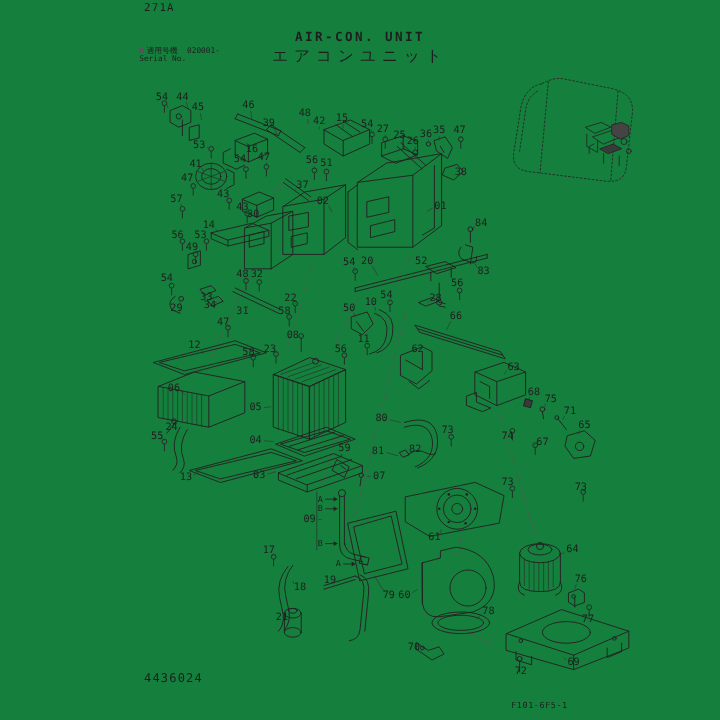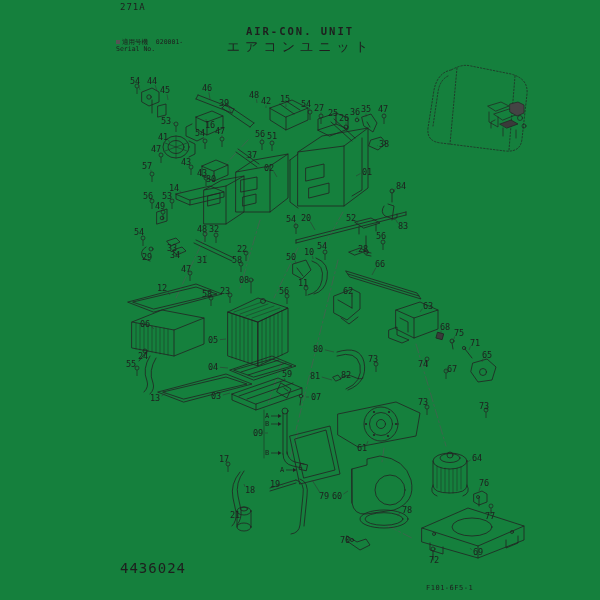--- a/index.html
+++ b/index.html
@@ -5,21 +5,21 @@
   html,body{margin:0;padding:0;background:#e8e8e8;}
   #page{position:relative;width:600px;height:600px;background:#15803d;overflow:hidden;
         font-family:"DejaVu Sans Mono","Liberation Mono",monospace;color:#1e1e1e;}
   .abs{position:absolute;}
   #page-code{left:120px;top:2px;font-size:9px;letter-spacing:1px;}
   #title-jp{left:0;top:10px;width:600px;text-align:center;font-size:13px;letter-spacing:5px;
             font-family:"DejaVu Sans","Liberation Sans",sans-serif;margin-top:28px;}
   #title-en{left:0;top:25px;width:600px;text-align:center;font-size:10.5px;letter-spacing:2px;font-weight:bold;}
   #serial-block{left:116px;top:39px;font-size:6.5px;line-height:7px;}
   #serial-jp .sq{display:inline-block;width:4px;height:4px;background:#555;margin-right:2px;}
-  #footer-left{left:120px;top:560px;font-size:14px;letter-spacing:1px;}
+  #footer-left{left:120px;top:560px;font-size:10px;letter-spacing:1px;}
   #footer-right{left:426px;top:584px;font-size:7px;letter-spacing:0.5px;}
   svg{position:absolute;left:0;top:0;}
   .callout{font:8.5px "DejaVu Sans Mono","Liberation Mono",monospace;fill:#1e1e1e;
            text-anchor:middle;dominant-baseline:central;}
   .viewlabel{font:7px "DejaVu Sans Mono","Liberation Mono",monospace;fill:#1e1e1e;
            text-anchor:middle;dominant-baseline:central;}
   #leader-layer line{stroke:#333;stroke-width:0.55;}
   #viewarrow-layer line{stroke:#222;stroke-width:0.7;}
   #viewarrow-layer polygon{fill:#222;stroke:none;}
 </style>

